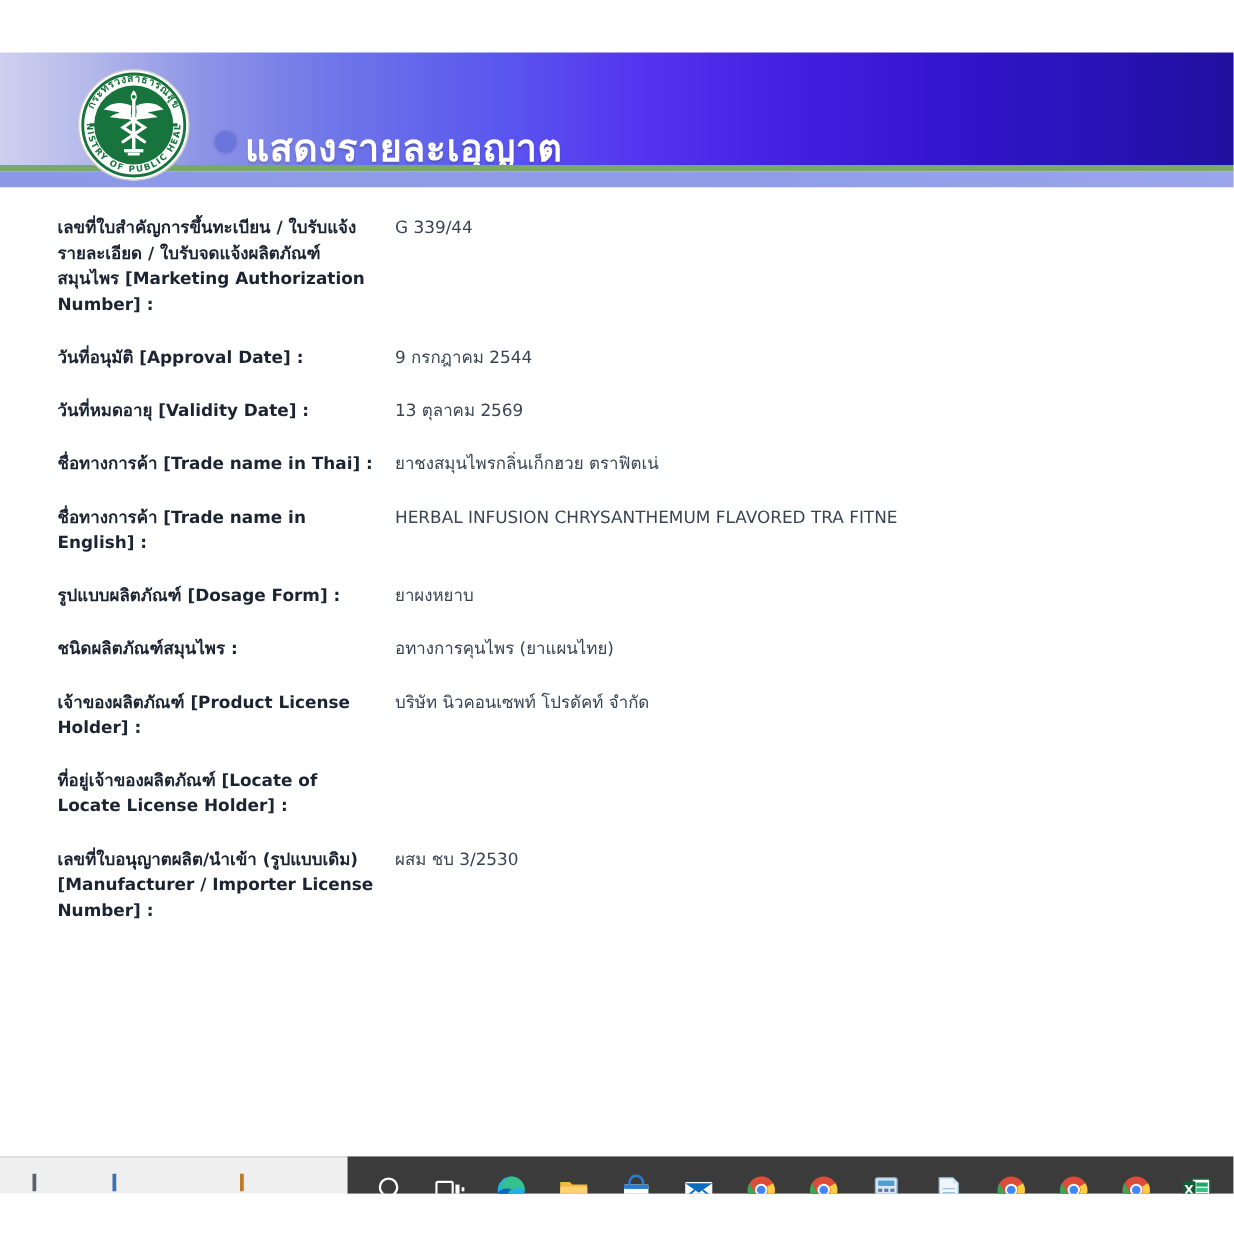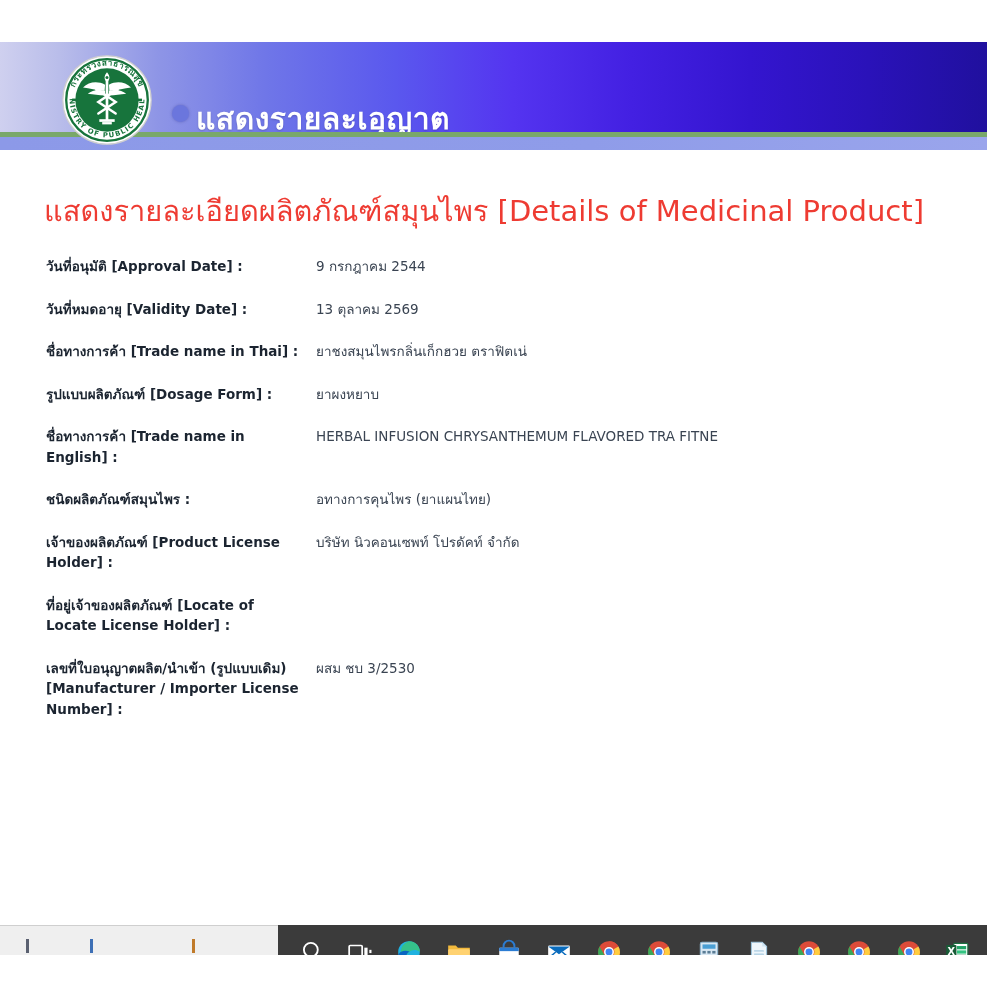--- a/index.html
+++ b/index.html
@@ -212,42 +212,45 @@
     <path d="M41 44 C 47 48 53 52 59 56 C 53 60 47 64 41 68" fill="none" stroke="#ffffff" stroke-width="2.6" stroke-linecap="round"></path>
     <path d="M59 44 C 53 48 47 52 41 56 C 47 60 53 64 59 68" fill="none" stroke="#ffffff" stroke-width="2.6" stroke-linecap="round"></path>
     <circle cx="40" cy="43" r="2.3" fill="#ffffff"></circle>
     <circle cx="60" cy="43" r="2.3" fill="#ffffff"></circle>
 
     <rect x="42" y="74" width="16" height="2.8" fill="#ffffff"></rect>
     <rect x="45" y="77" width="10" height="2.4" fill="#ffffff"></rect>
   </svg>
 
   <div class="content">
-    <h1 class="page-title">แสดงรายละเอียดผลิตภัณฑ์สมุนไพร [Details of Medicinal Product]</h1>
     <table class="detail-table">
       <tbody>
           <tr>
+            <td class="label">เลขที่ใบสำคัญการขึ้นทะเบียน / ใบรับแจ้งรายละเอียด / ใบรับจดแจ้งผลิตภัณฑ์สมุนไพร [Marketing Authorization Number] :</td>
+            <td class="value">G 339/44</td>
+          </tr>
+          <tr>
             <td class="label">วันที่อนุมัติ [Approval Date] :</td>
             <td class="value">9 กรกฎาคม 2544</td>
           </tr>
           <tr>
             <td class="label">วันที่หมดอายุ [Validity Date] :</td>
             <td class="value">13 ตุลาคม 2569</td>
           </tr>
           <tr>
             <td class="label">ชื่อทางการค้า [Trade name in Thai] :</td>
             <td class="value">ยาชงสมุนไพรกลิ่นเก็กฮวย ตราฟิตเน่</td>
           </tr>
           <tr>
+            <td class="label">ชื่อทางการค้า [Trade name in English] :</td>
+            <td class="value">HERBAL INFUSION CHRYSANTHEMUM FLAVORED TRA FITNE</td>
+          </tr>
+          <tr>
             <td class="label">รูปแบบผลิตภัณฑ์ [Dosage Form] :</td>
             <td class="value">ยาผงหยาบ</td>
-          </tr>
-          <tr>
-            <td class="label">ชื่อทางการค้า [Trade name in English] :</td>
-            <td class="value">HERBAL INFUSION CHRYSANTHEMUM FLAVORED TRA FITNE</td>
           </tr>
           <tr>
             <td class="label">ชนิดผลิตภัณฑ์สมุนไพร :</td>
             <td class="value">อทางการคุนไพร (ยาแผนไทย)</td>
           </tr>
           <tr>
             <td class="label">เจ้าของผลิตภัณฑ์ [Product License Holder] :</td>
             <td class="value">บริษัท นิวคอนเซพท์ โปรดัคท์ จำกัด</td>
           </tr>
           <tr>

